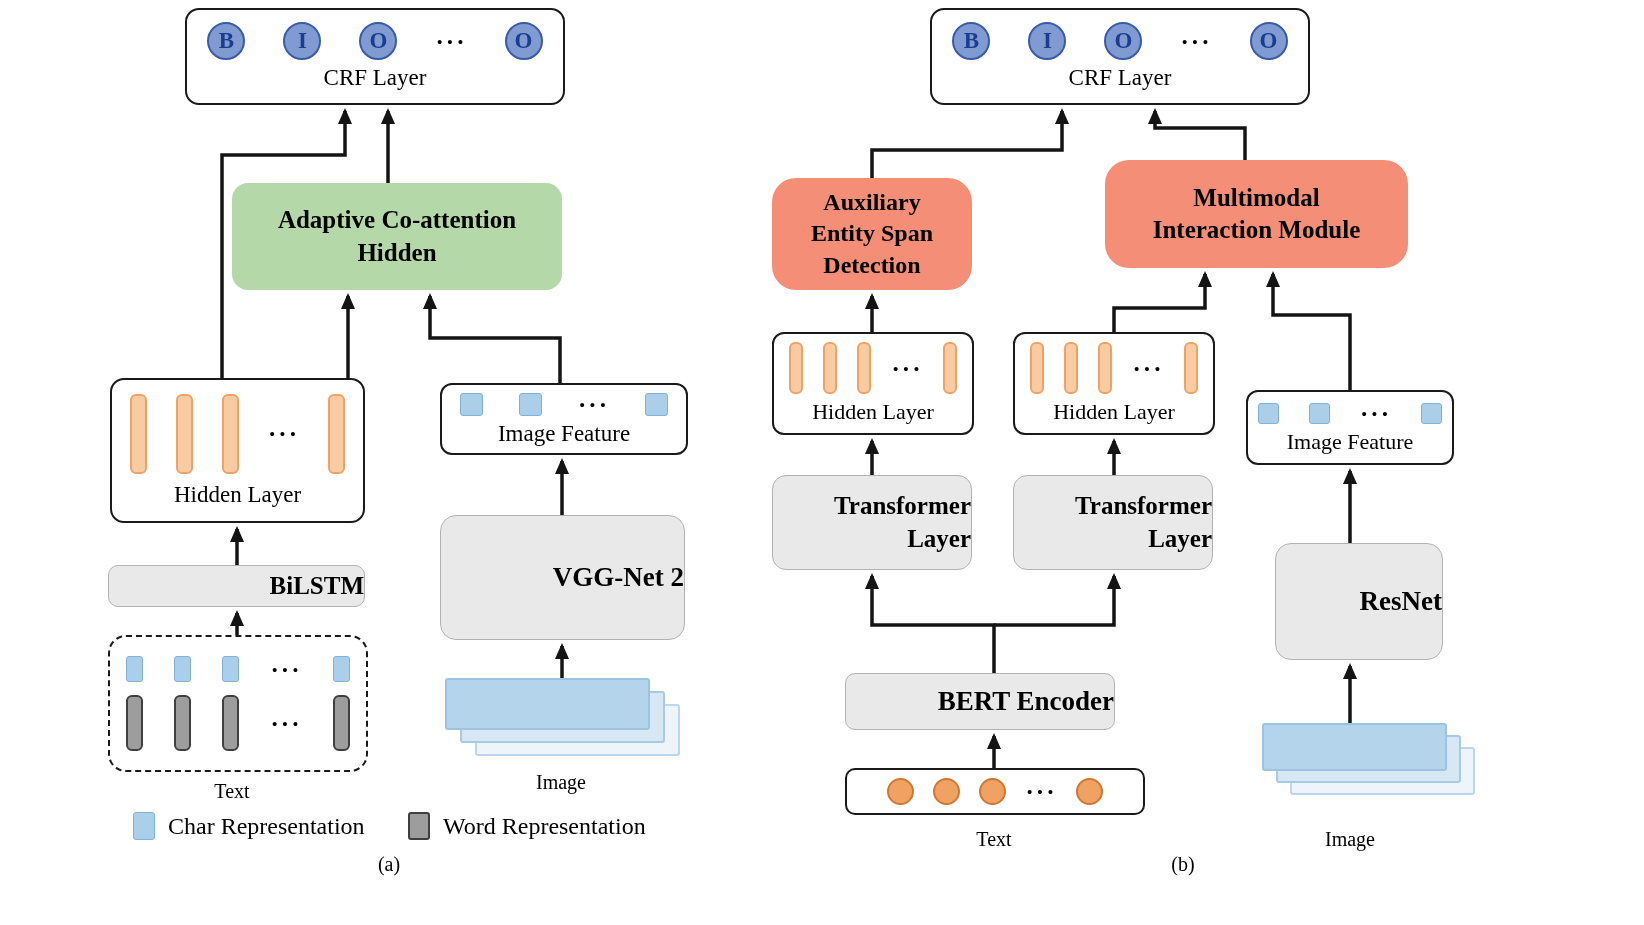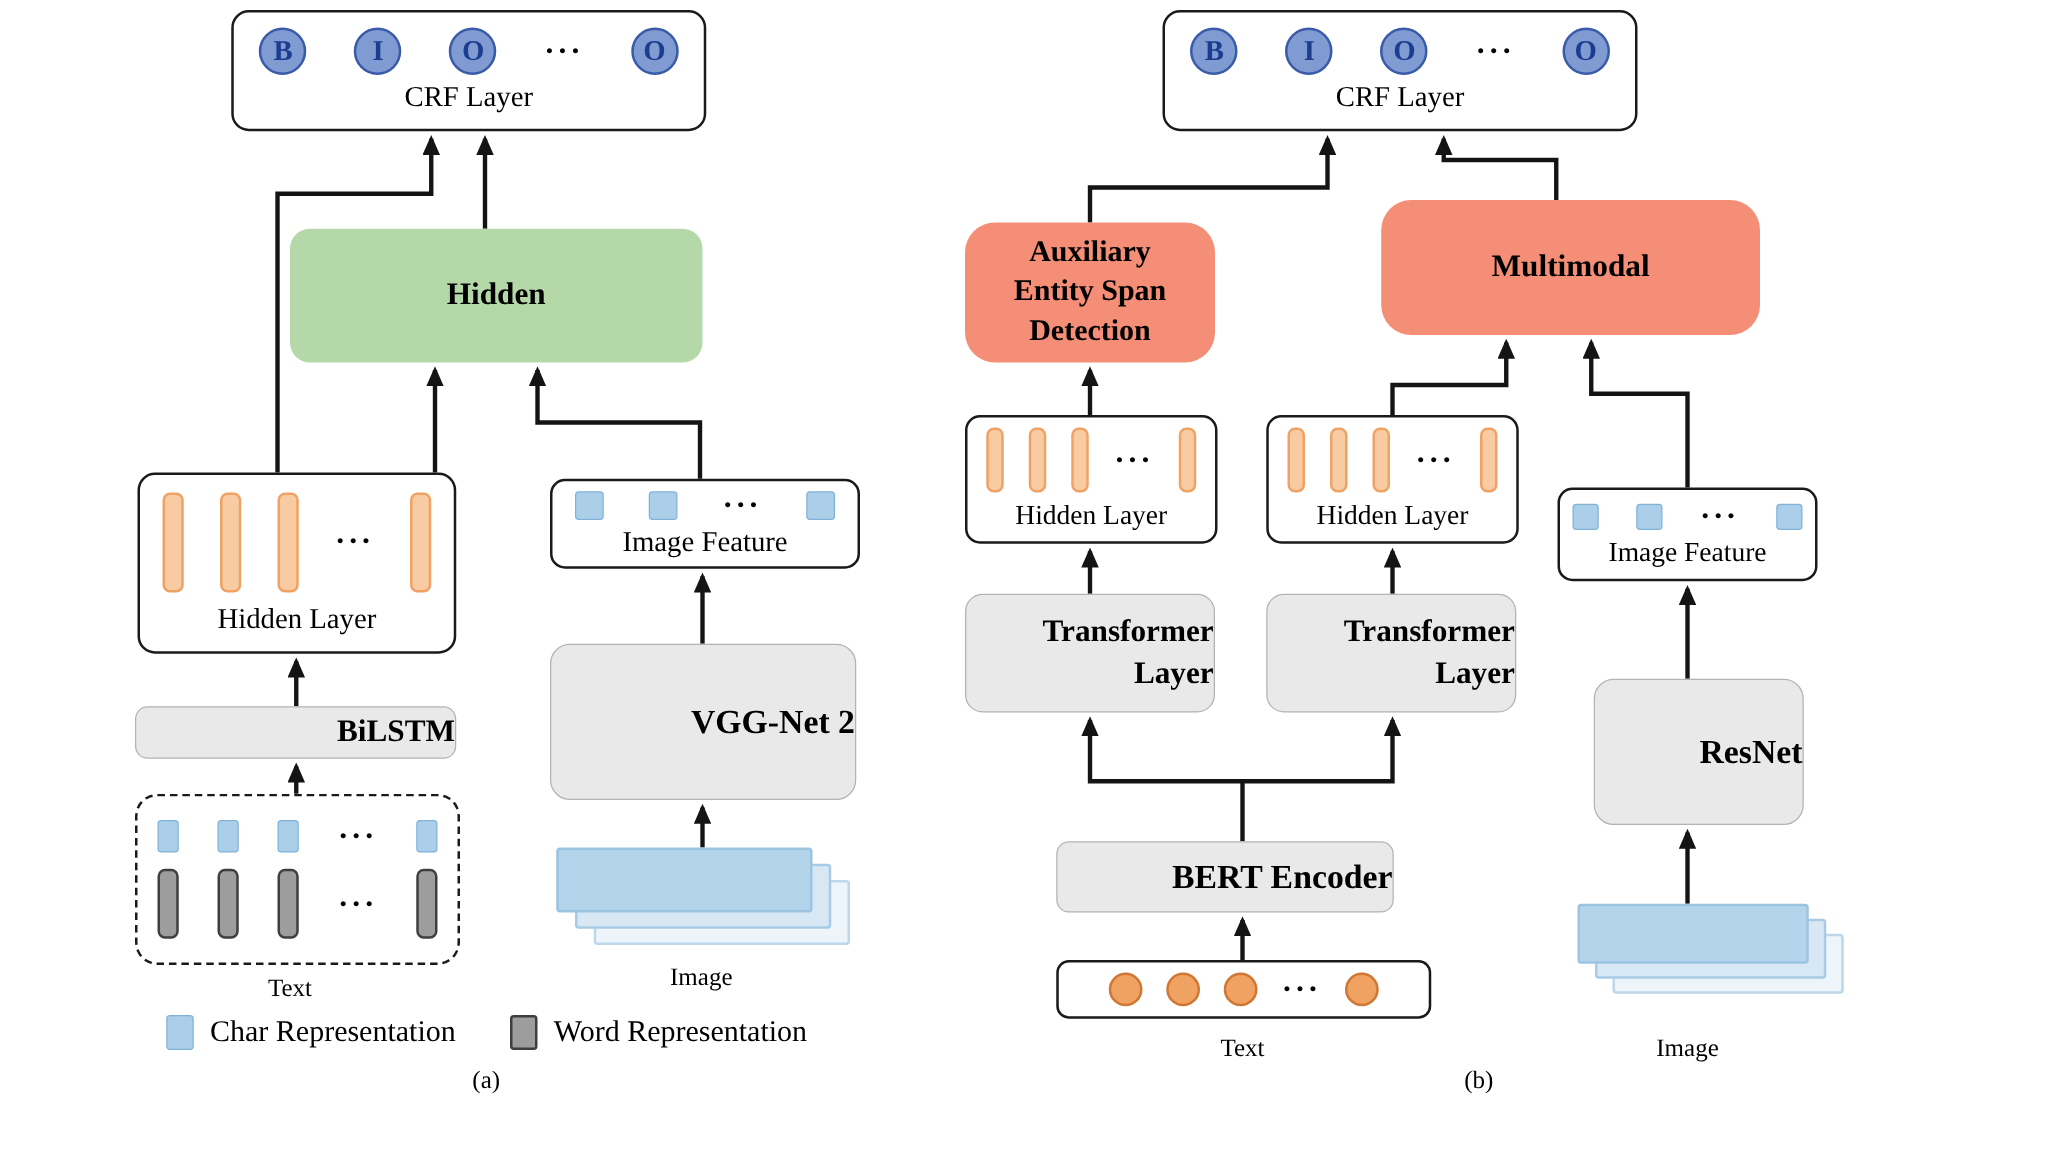--- a/index.html
+++ b/index.html
@@ -77,20 +77,21 @@
         <span class="tag-circle">B</span>
         <span class="tag-circle">I</span>
         <span class="tag-circle">O</span>
         <span class="ellipsis">···</span>
         <span class="tag-circle">O</span>
       </div>
       <div class="sub-label">CRF Layer</div>
     </div>
 
     <div class="box green" style="left:232px;top:183px;width:330px;height:107px">
+      <div class="bold-label">Adaptive Co-attention</div>
       <div class="bold-label">Hidden</div>
     </div>
 
     <div class="box outline" style="left:110px;top:378px;width:255px;height:145px;gap:8px">
       <div class="row" style="gap:29px">
         <span class="bar-orange" style="width:17px;height:80px"></span>
         <span class="bar-orange" style="width:17px;height:80px"></span>
         <span class="bar-orange" style="width:17px;height:80px"></span>
         <span class="ellipsis">···</span>
         <span class="bar-orange" style="width:17px;height:80px"></span>
@@ -167,20 +168,21 @@
     </div>
 
     <div class="box salmon" style="left:772px;top:178px;width:200px;height:112px">
       <div class="bold-label" style="font-size:24px">Auxiliary</div>
       <div class="bold-label" style="font-size:24px">Entity Span</div>
       <div class="bold-label" style="font-size:24px">Detection</div>
     </div>
 
     <div class="box salmon" style="left:1105px;top:160px;width:303px;height:108px">
       <div class="bold-label">Multimodal</div>
+      <div class="bold-label">Interaction Module</div>
     </div>
 
     <div class="box outline" style="left:772px;top:332px;width:202px;height:103px;gap:6px;border-radius:12px">
       <div class="row" style="gap:20px">
         <span class="bar-orange" style="width:14px;height:52px"></span>
         <span class="bar-orange" style="width:14px;height:52px"></span>
         <span class="bar-orange" style="width:14px;height:52px"></span>
         <span class="ellipsis">···</span>
         <span class="bar-orange" style="width:14px;height:52px"></span>
       </div>

